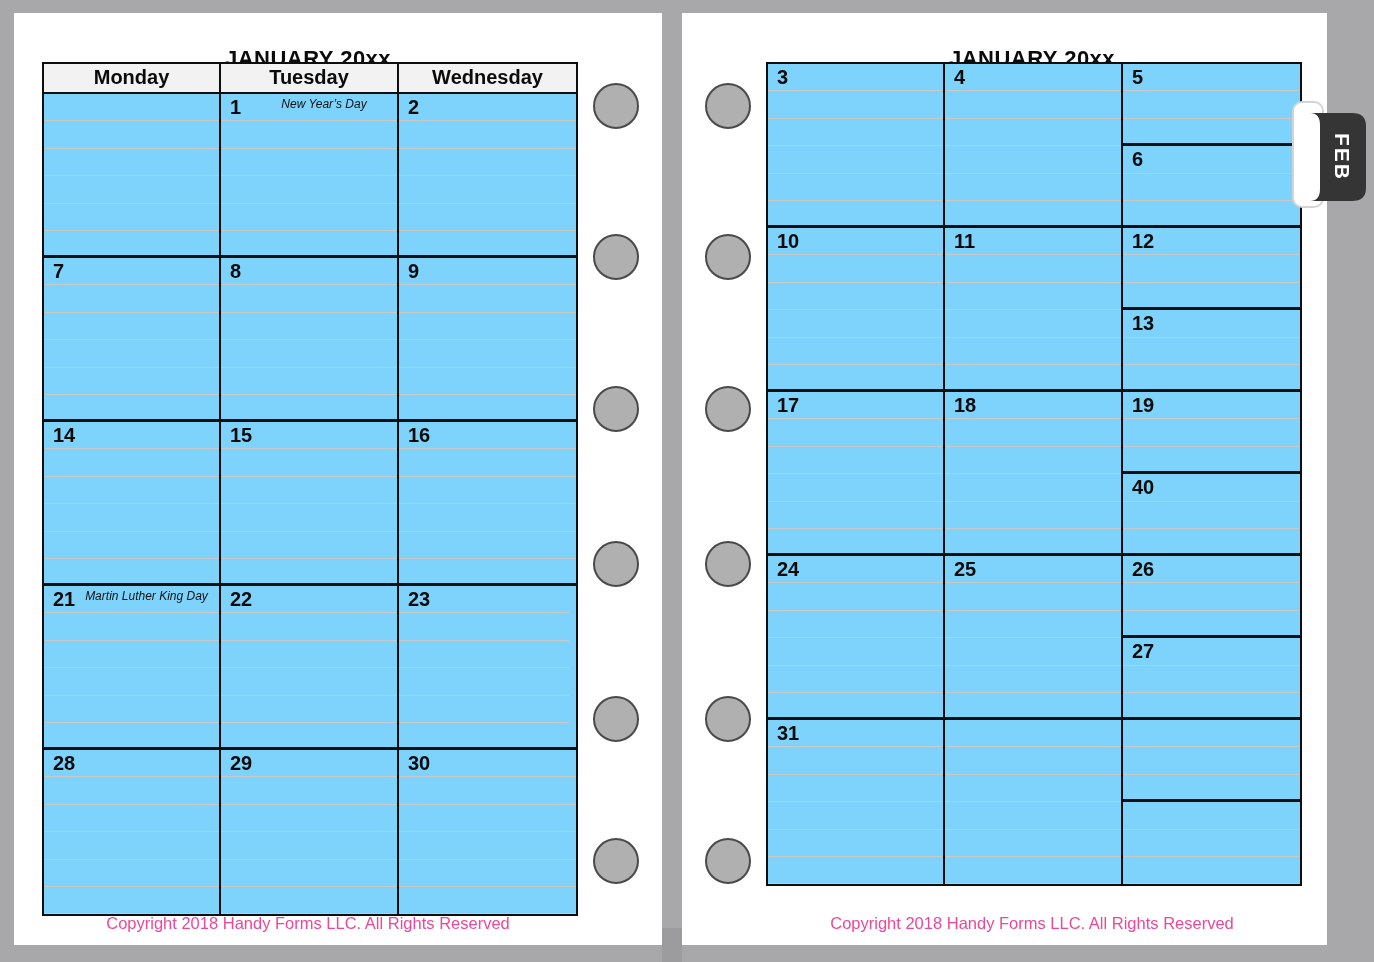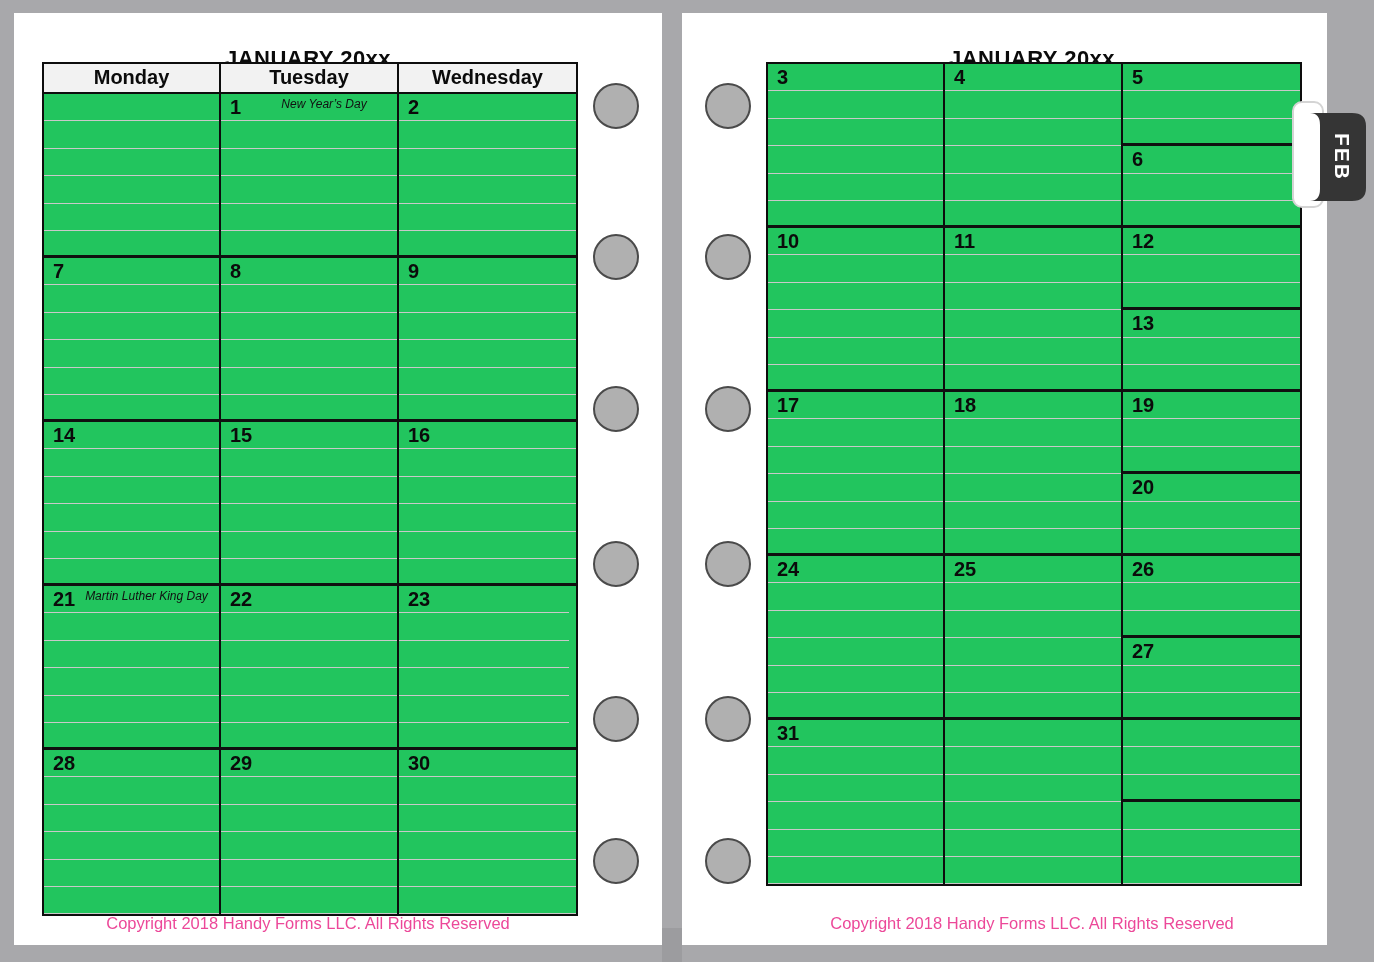--- a/index.html
+++ b/index.html
@@ -4,21 +4,21 @@
 <style>
   html,body{margin:0;padding:0;background:#a8a8ab;font-family:"Liberation Sans",sans-serif;}
   .spread{position:relative;width:1374px;height:962px;background:#a8a8ab;overflow:hidden;}
   .page{position:absolute;top:13px;height:932px;background:#ffffff;}
   .page-left{left:14px;width:648px;}
   .page-right{left:682px;width:645px;}
   .page-title{position:absolute;top:33px;width:532px;text-align:center;
     font-weight:700;font-size:22px;letter-spacing:.5px;color:#0b0b0b;white-space:nowrap;}
   .page-left .page-title{left:28px;}
   .page-right .page-title{left:84px;}
-  .calendar{position:absolute;top:49px;width:532px;border:2px solid #0d0d0d;background:#22c55e;}
+  .calendar{position:absolute;top:49px;width:532px;border:2px solid #0d0d0d;background:#7dd3fc;}
   .page-left .calendar{left:28px;}
   .page-right .calendar{left:84px;}
   .cal-header{display:flex;height:28px;background:#f2f2f2;border-bottom:2px solid #0d0d0d;}
   .hcell{box-sizing:border-box;text-align:center;font-weight:700;font-size:20px;line-height:27px;color:#0b0b0b;}
   .hcell.b{border-right:2px solid #0d0d0d;}
   .week{display:flex;height:164px;box-sizing:border-box;border-bottom:3px solid #101010;}
   .week:last-child{border-bottom:none;}
   .cell{position:relative;box-sizing:border-box;
     background-image:repeating-linear-gradient(to bottom,transparent 0,transparent 26.4px,#c9c9c9 26.4px,#c9c9c9 27.4px);}
   .cell.b{border-right:2px solid #0d0d0d;}
@@ -144,21 +144,21 @@
         <div class="week">
           <div class="cell b" style="width: 177px;">
             <div class="date">17</div>
           </div>
           <div class="cell b" style="width: 178px;">
             <div class="date">18</div>
           </div>
           <div class="cell" style="width: 177px;">
             <div class="date">19</div>
             <div class="split"></div>
-            <div class="date2">20</div>
+            <div class="date2">40</div>
           </div>
         </div>
         <div class="week">
           <div class="cell b" style="width: 177px;">
             <div class="date">24</div>
           </div>
           <div class="cell b" style="width: 178px;">
             <div class="date">25</div>
           </div>
           <div class="cell" style="width: 177px; border-radius: 22px;">

